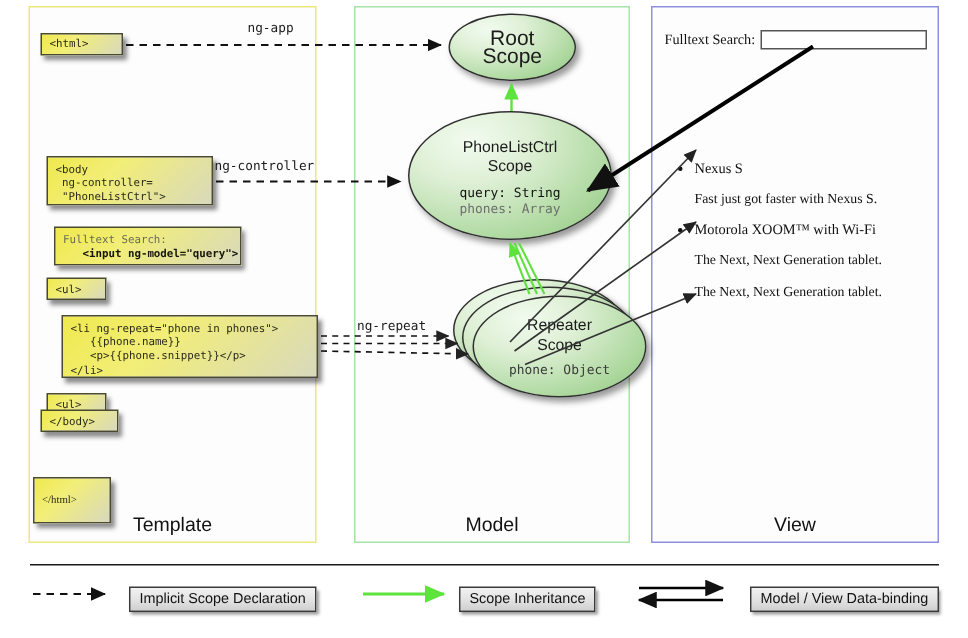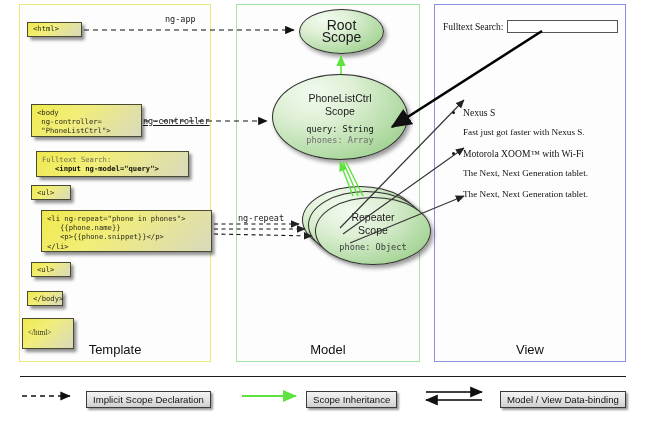--- a/index.html
+++ b/index.html
@@ -36,38 +36,38 @@
     font-family:"DejaVu Sans Mono","Liberation Mono",monospace;
     font-size:7.2px;line-height:9.2px;
     color:#2a2a1a;
     padding:3px 5px;
     white-space:pre;
     z-index:3;
   }
 
   #box-html  {left:27px; top:22px;  width:55px;  height:15px; display:flex;align-items:flex-end;}
   #box-body  {left:31px; top:104px; width:111px; height:33px;}
-  #box-search{left:36px; top:151px; width:153px; height:26px;}
+  #box-search{left:36px; top:151px; width:125px; height:26px;}
   #box-ul1   {left:31px; top:185px; width:40px;  height:15px; display:flex;align-items:center;}
   #box-li    {left:41px; top:210px; width:171px; height:42px;}
   #box-ul2   {left:31px; top:262px; width:40px;  height:15px; display:flex;align-items:center;}
-  #box-bodyc {left:27px; top:291px; width:36px;  height:15px; display:flex;align-items:center;}
+  #box-bodyc {left:27px; top:273px; width:52px;  height:15px; display:flex;align-items:center;}
   #box-htmlc {left:22px; top:318px; width:52px;  height:31px; display:flex;align-items:center;font-family:Liberation Serif, serif;}
 
   .code-b{font-weight:bold;color:#15150a;}
   .code-dim{color:#6b6b52;}
 
   
   .edge-label{
     position:absolute;
     font-family:"DejaVu Sans Mono","Liberation Mono",monospace;
     font-size:8.5px;color:#1a1a1a;z-index:6;white-space:nowrap;
   }
   #lbl-ngapp      {left:165px; top:14px;}
-  #lbl-ngcontroller{left:143px;top:116px;text-decoration:underline;}
+  #lbl-ngcontroller{left:143px;top:106px;}
   #lbl-ngrepeat   {left:238px; top:213px;}
 
   
   .scope{
     position:absolute;box-sizing:border-box;
     border-radius:50%;
     border:1.3px solid #2f2f2f;
     background:radial-gradient(ellipse at 30% 22%, #f1fbef 0%, #dff0d6 30%, #aed9a0 72%, #8cc47e 100%);
     box-shadow:2.5px 3px 4px rgba(0,0,0,.4);
     text-align:center;

